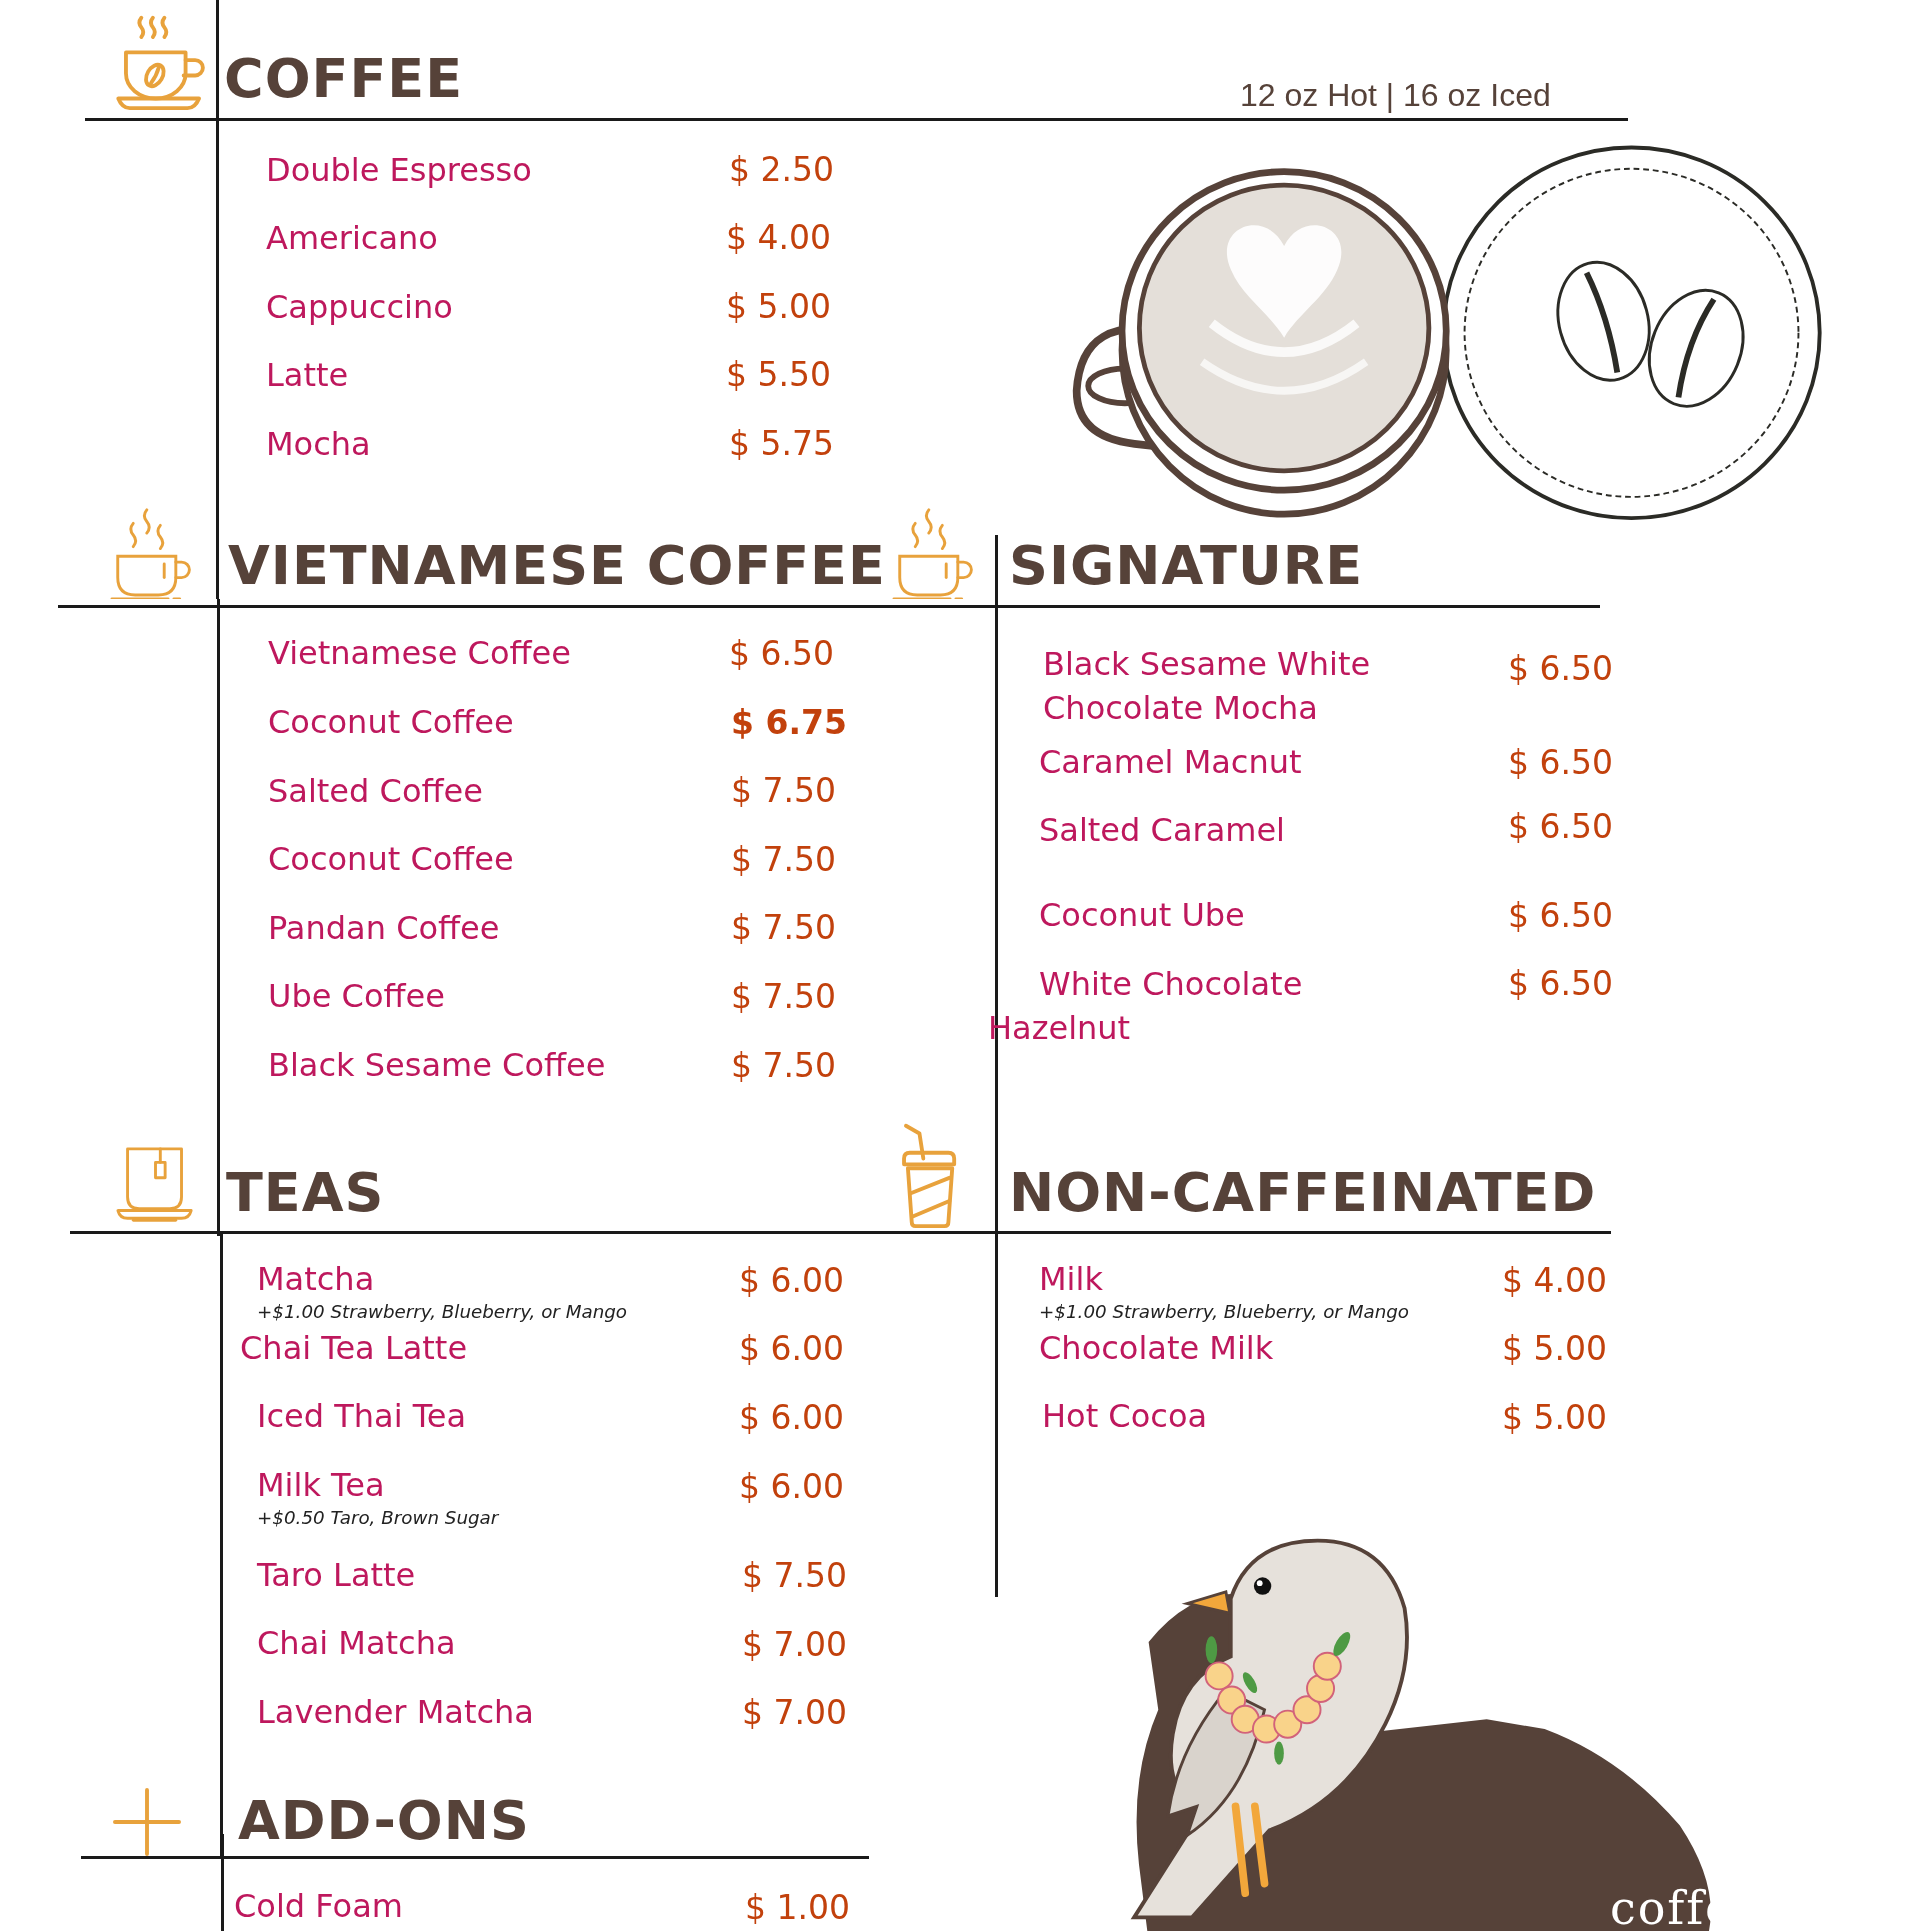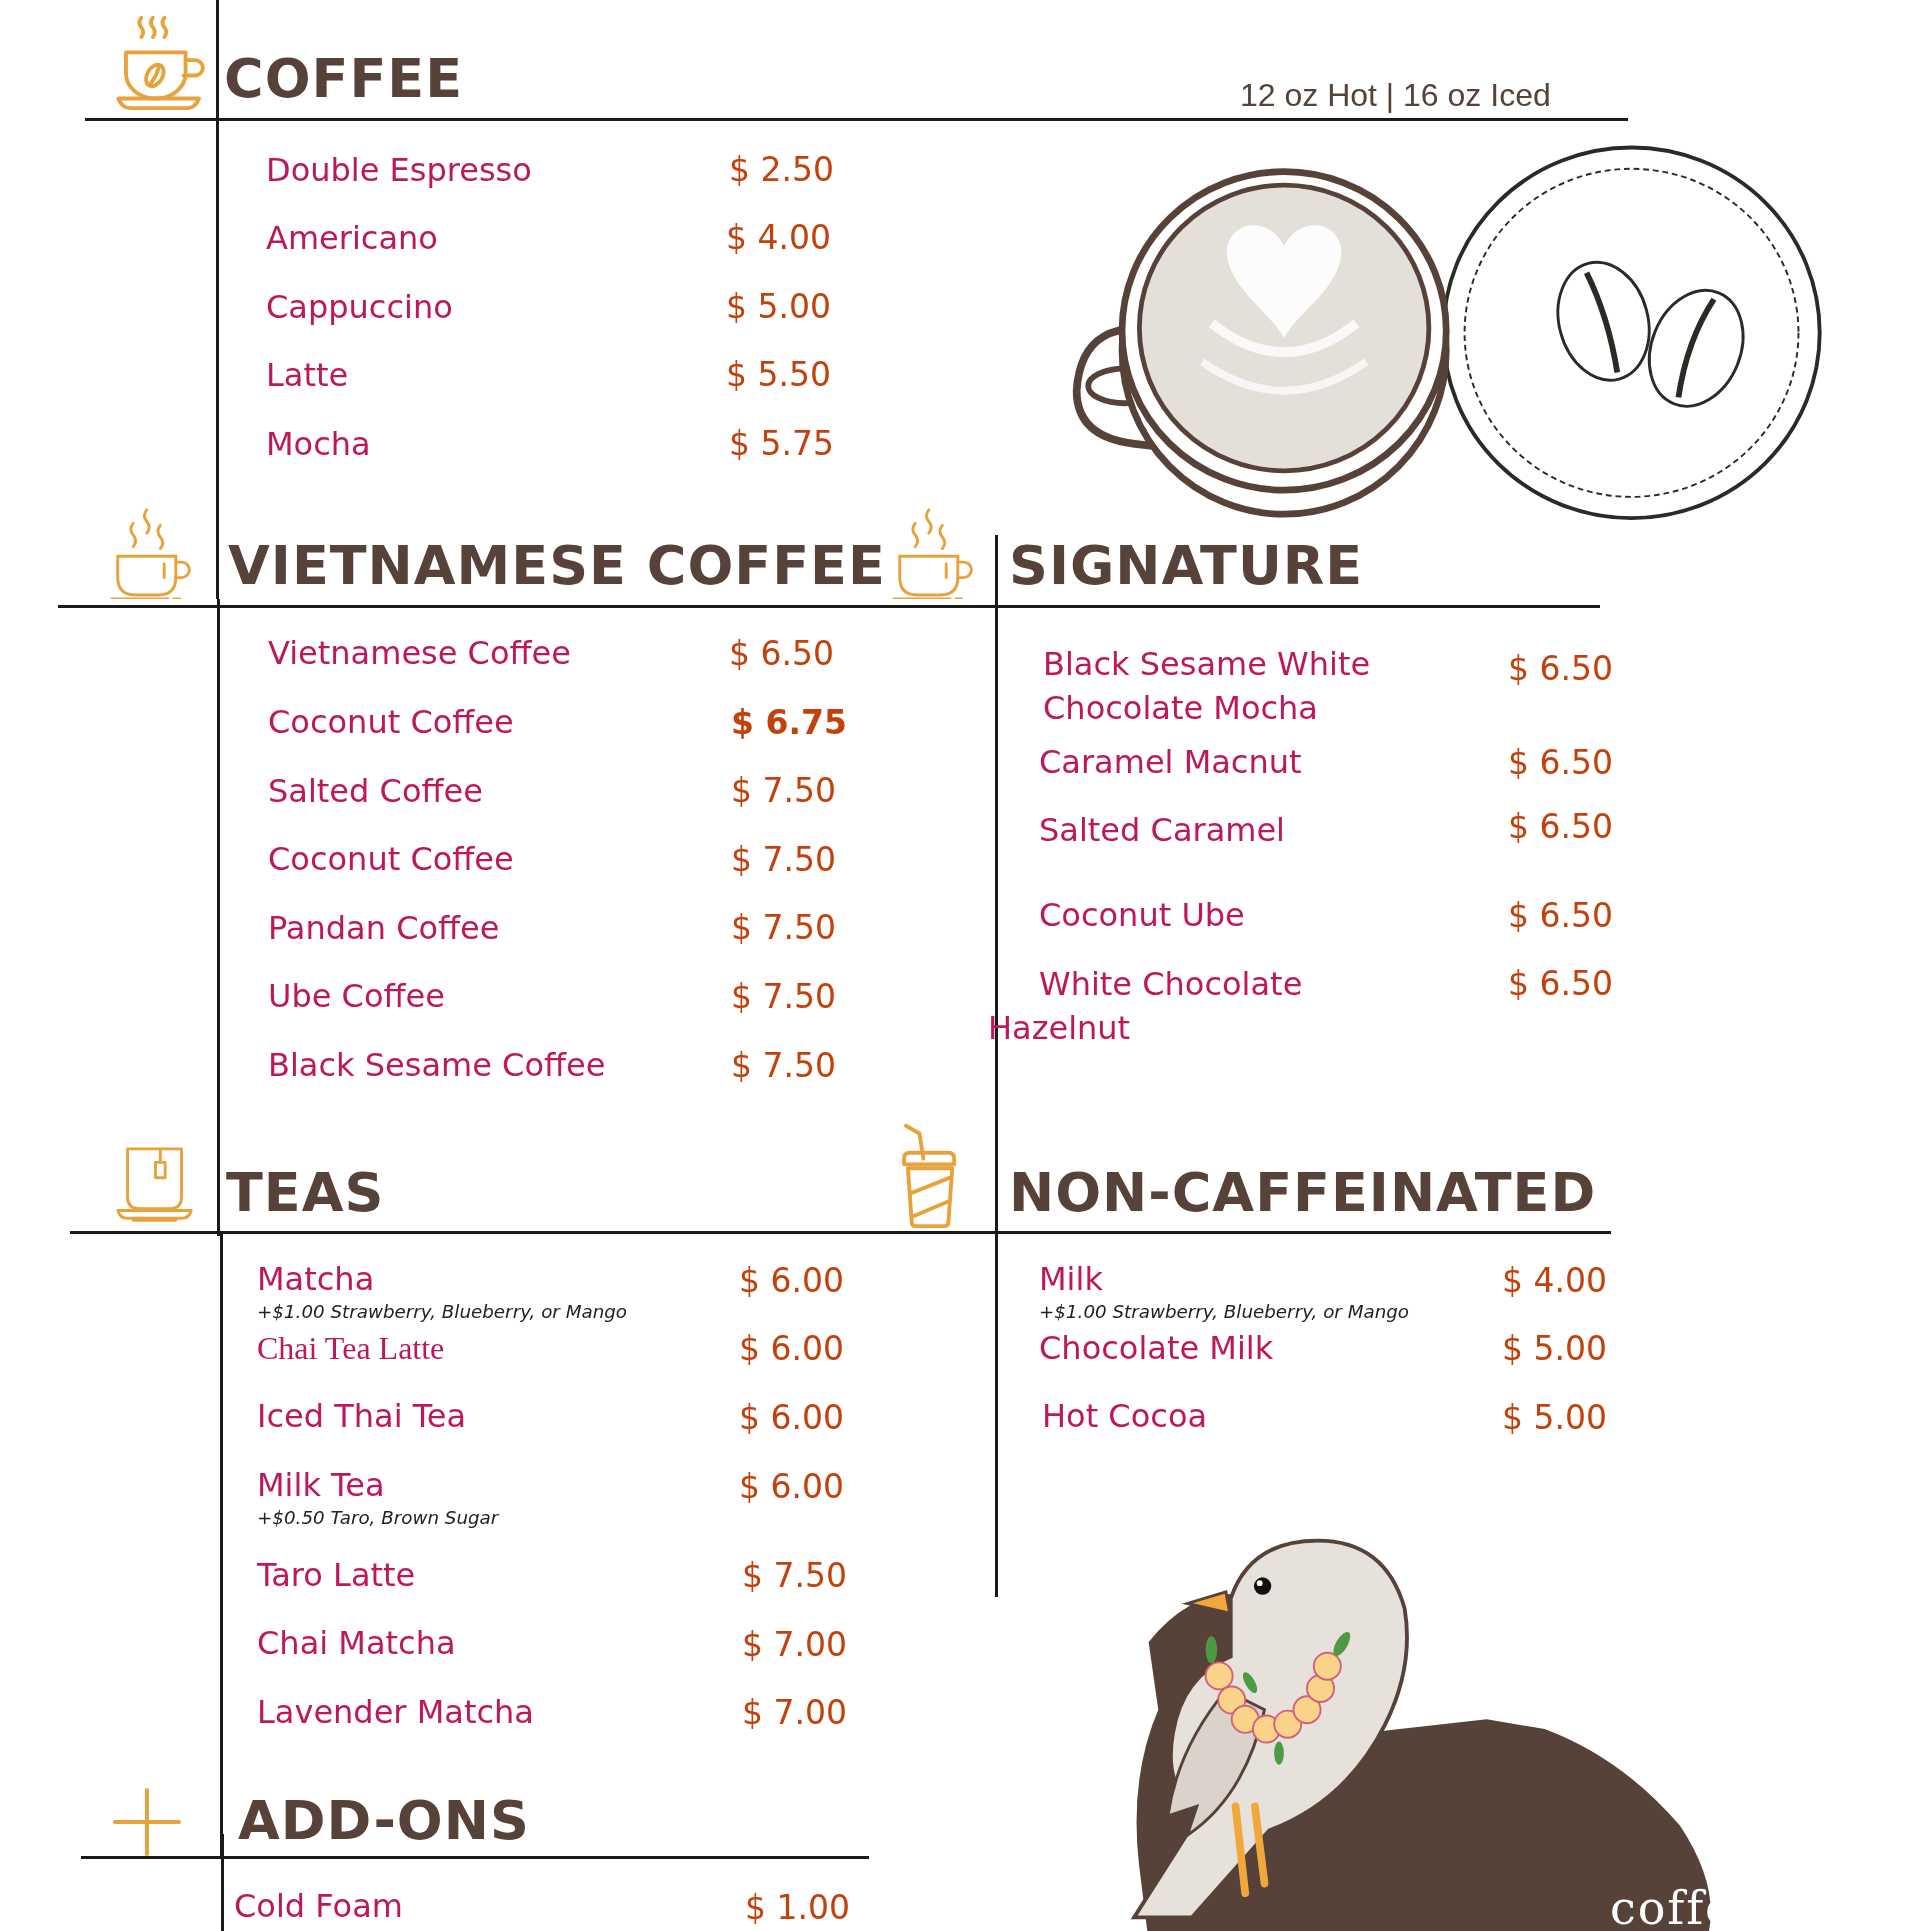--- a/index.html
+++ b/index.html
@@ -162,21 +162,21 @@
     <path d="M18 78 h44"></path>
   </svg>
 </div>
 <div class="heading" style="left:226px;top:1166px;">TEAS</div>
 
 <div>
   <div class="item" style="left:257px;top:1258px;">Matcha</div>
   <div class="note" style="left:257px;top:1301px;">+$1.00 Strawberry, Blueberry, or Mango</div>
   <div class="price" style="left:739px;top:1264px;">$ 6.00</div>
 
-  <div class="item" style="left:257px;top:1327px;font-family:Liberation Serif, serif;">Chai Tea Latte</div>
+  <div class="item" style="left:240px;top:1327px;">Chai Tea Latte</div>
   <div class="price" style="left:739px;top:1332px;">$ 6.00</div>
 
   <div class="item" style="left:257px;top:1395px;">Iced Thai Tea</div>
   <div class="price" style="left:739px;top:1401px;">$ 6.00</div>
 
   <div class="item" style="left:257px;top:1464px;">Milk Tea</div>
   <div class="note" style="left:257px;top:1507px;">+$0.50 Taro, Brown Sugar</div>
   <div class="price" style="left:739px;top:1470px;">$ 6.00</div>
 
   <div class="item" style="left:257px;top:1554px;">Taro Latte</div>

